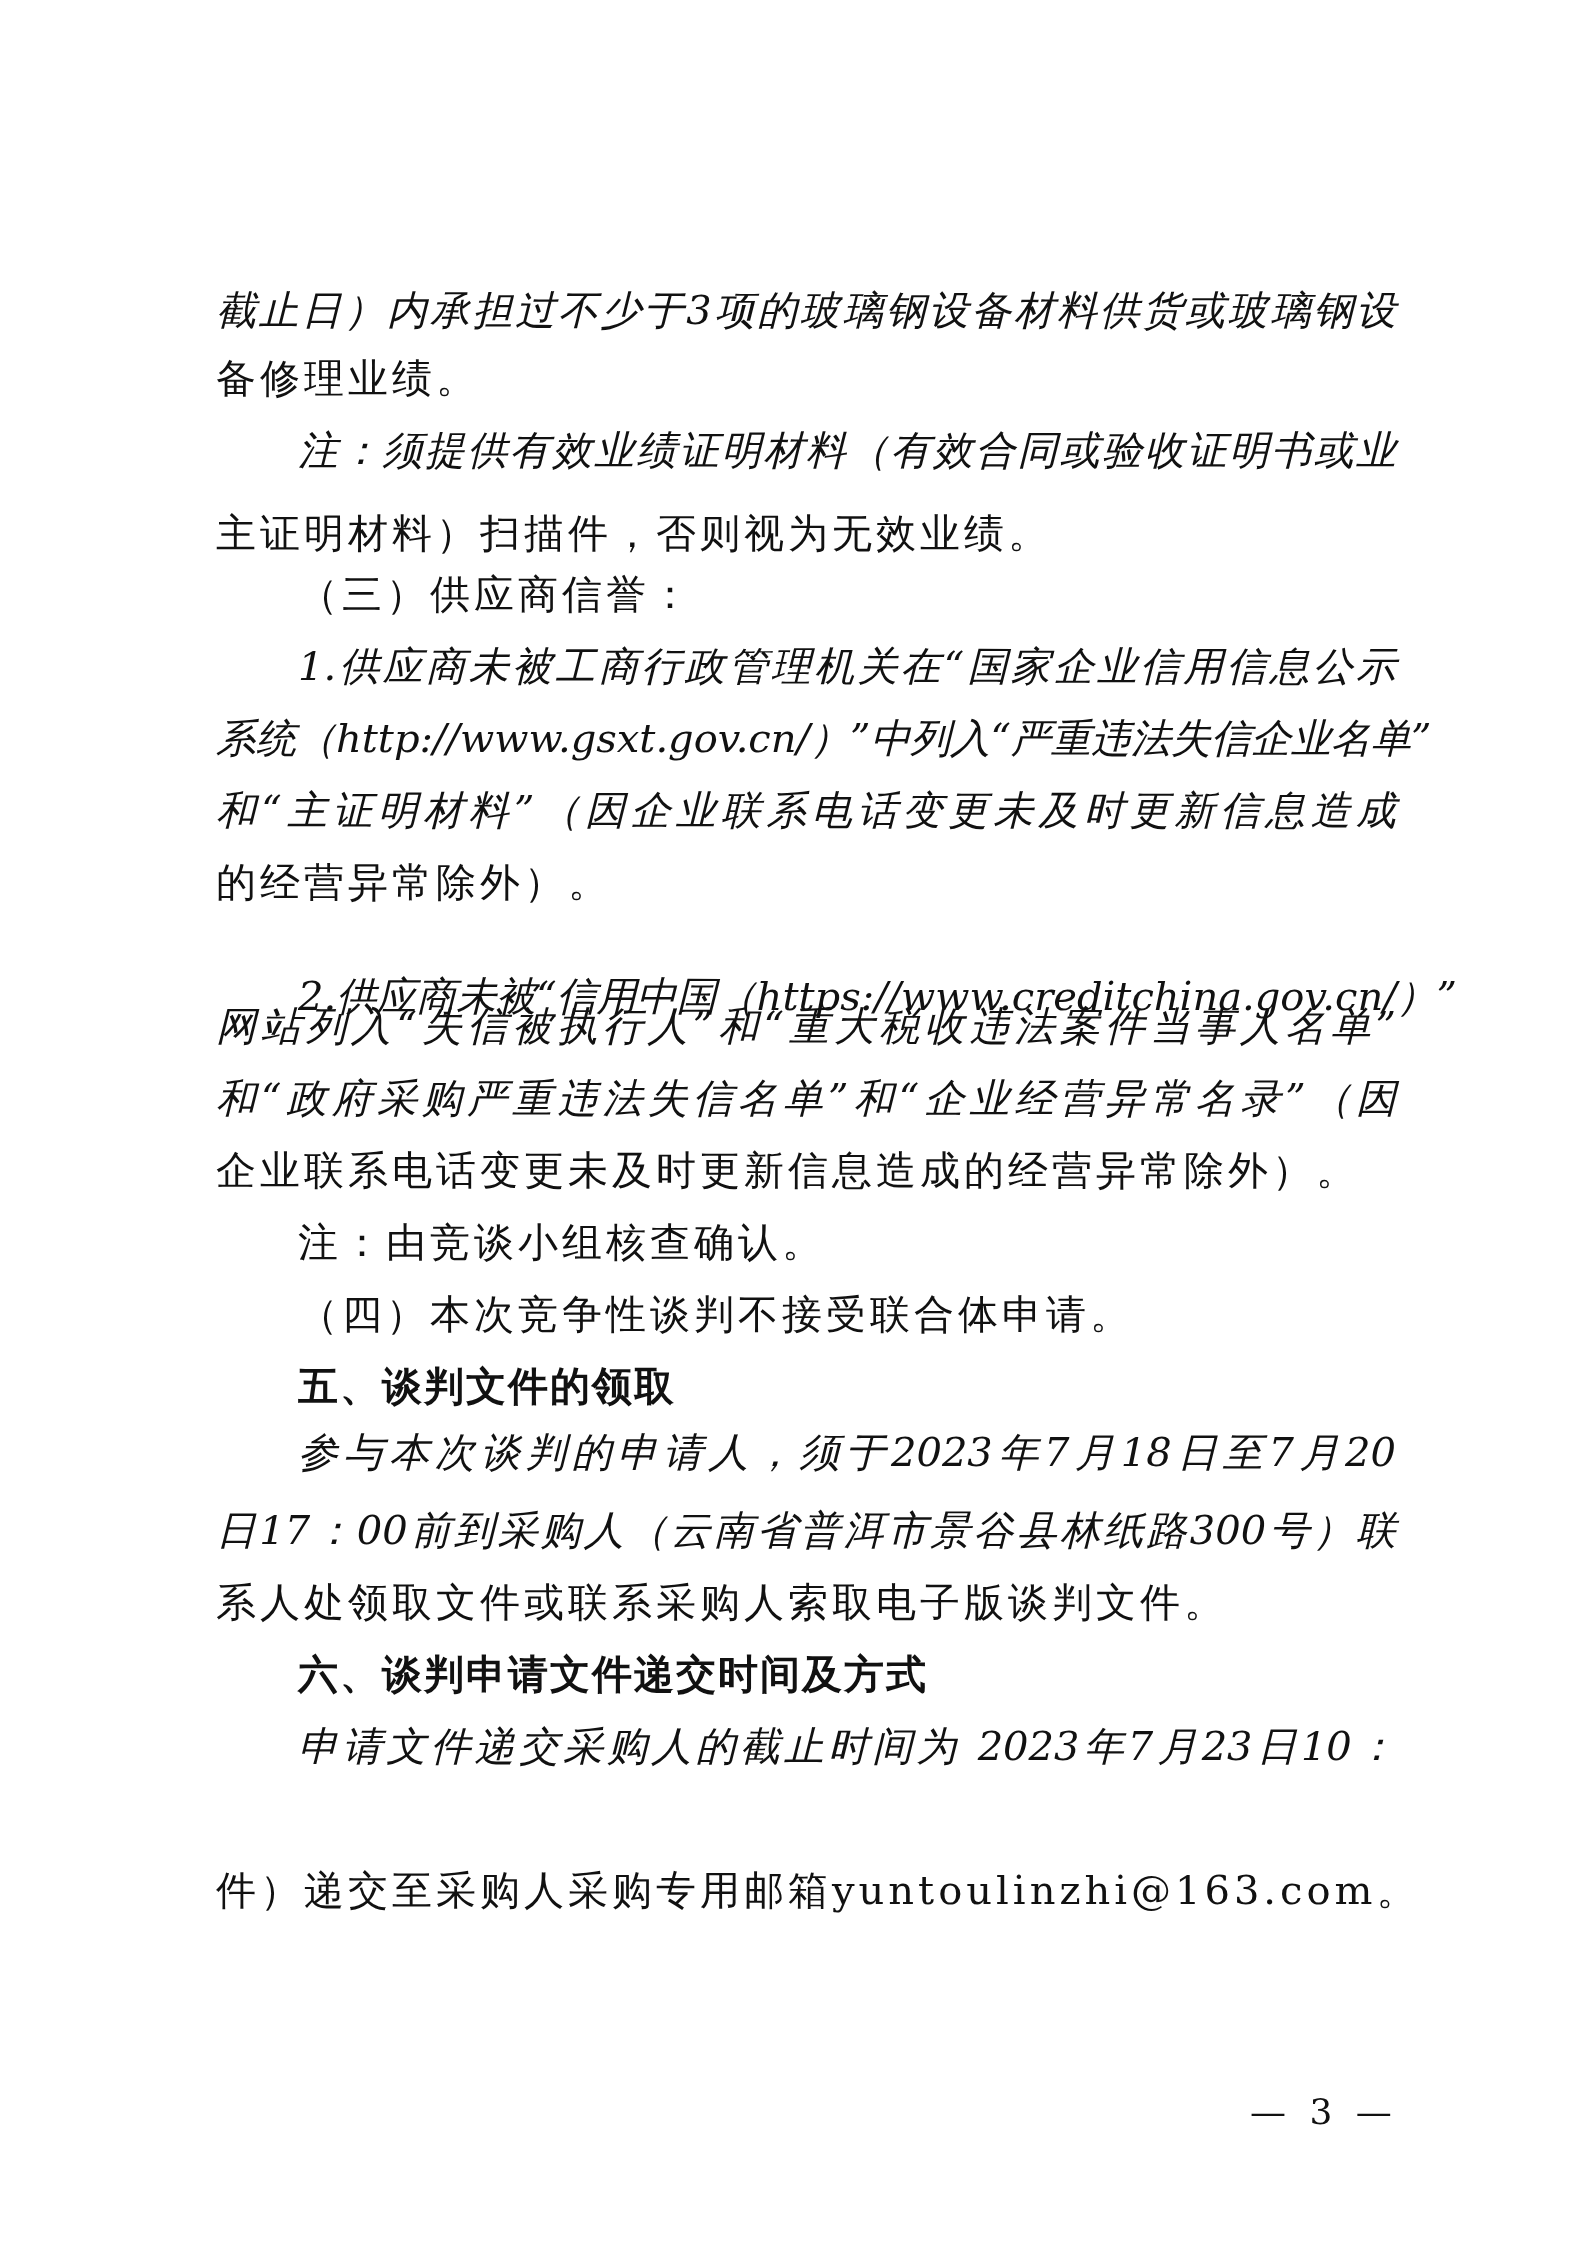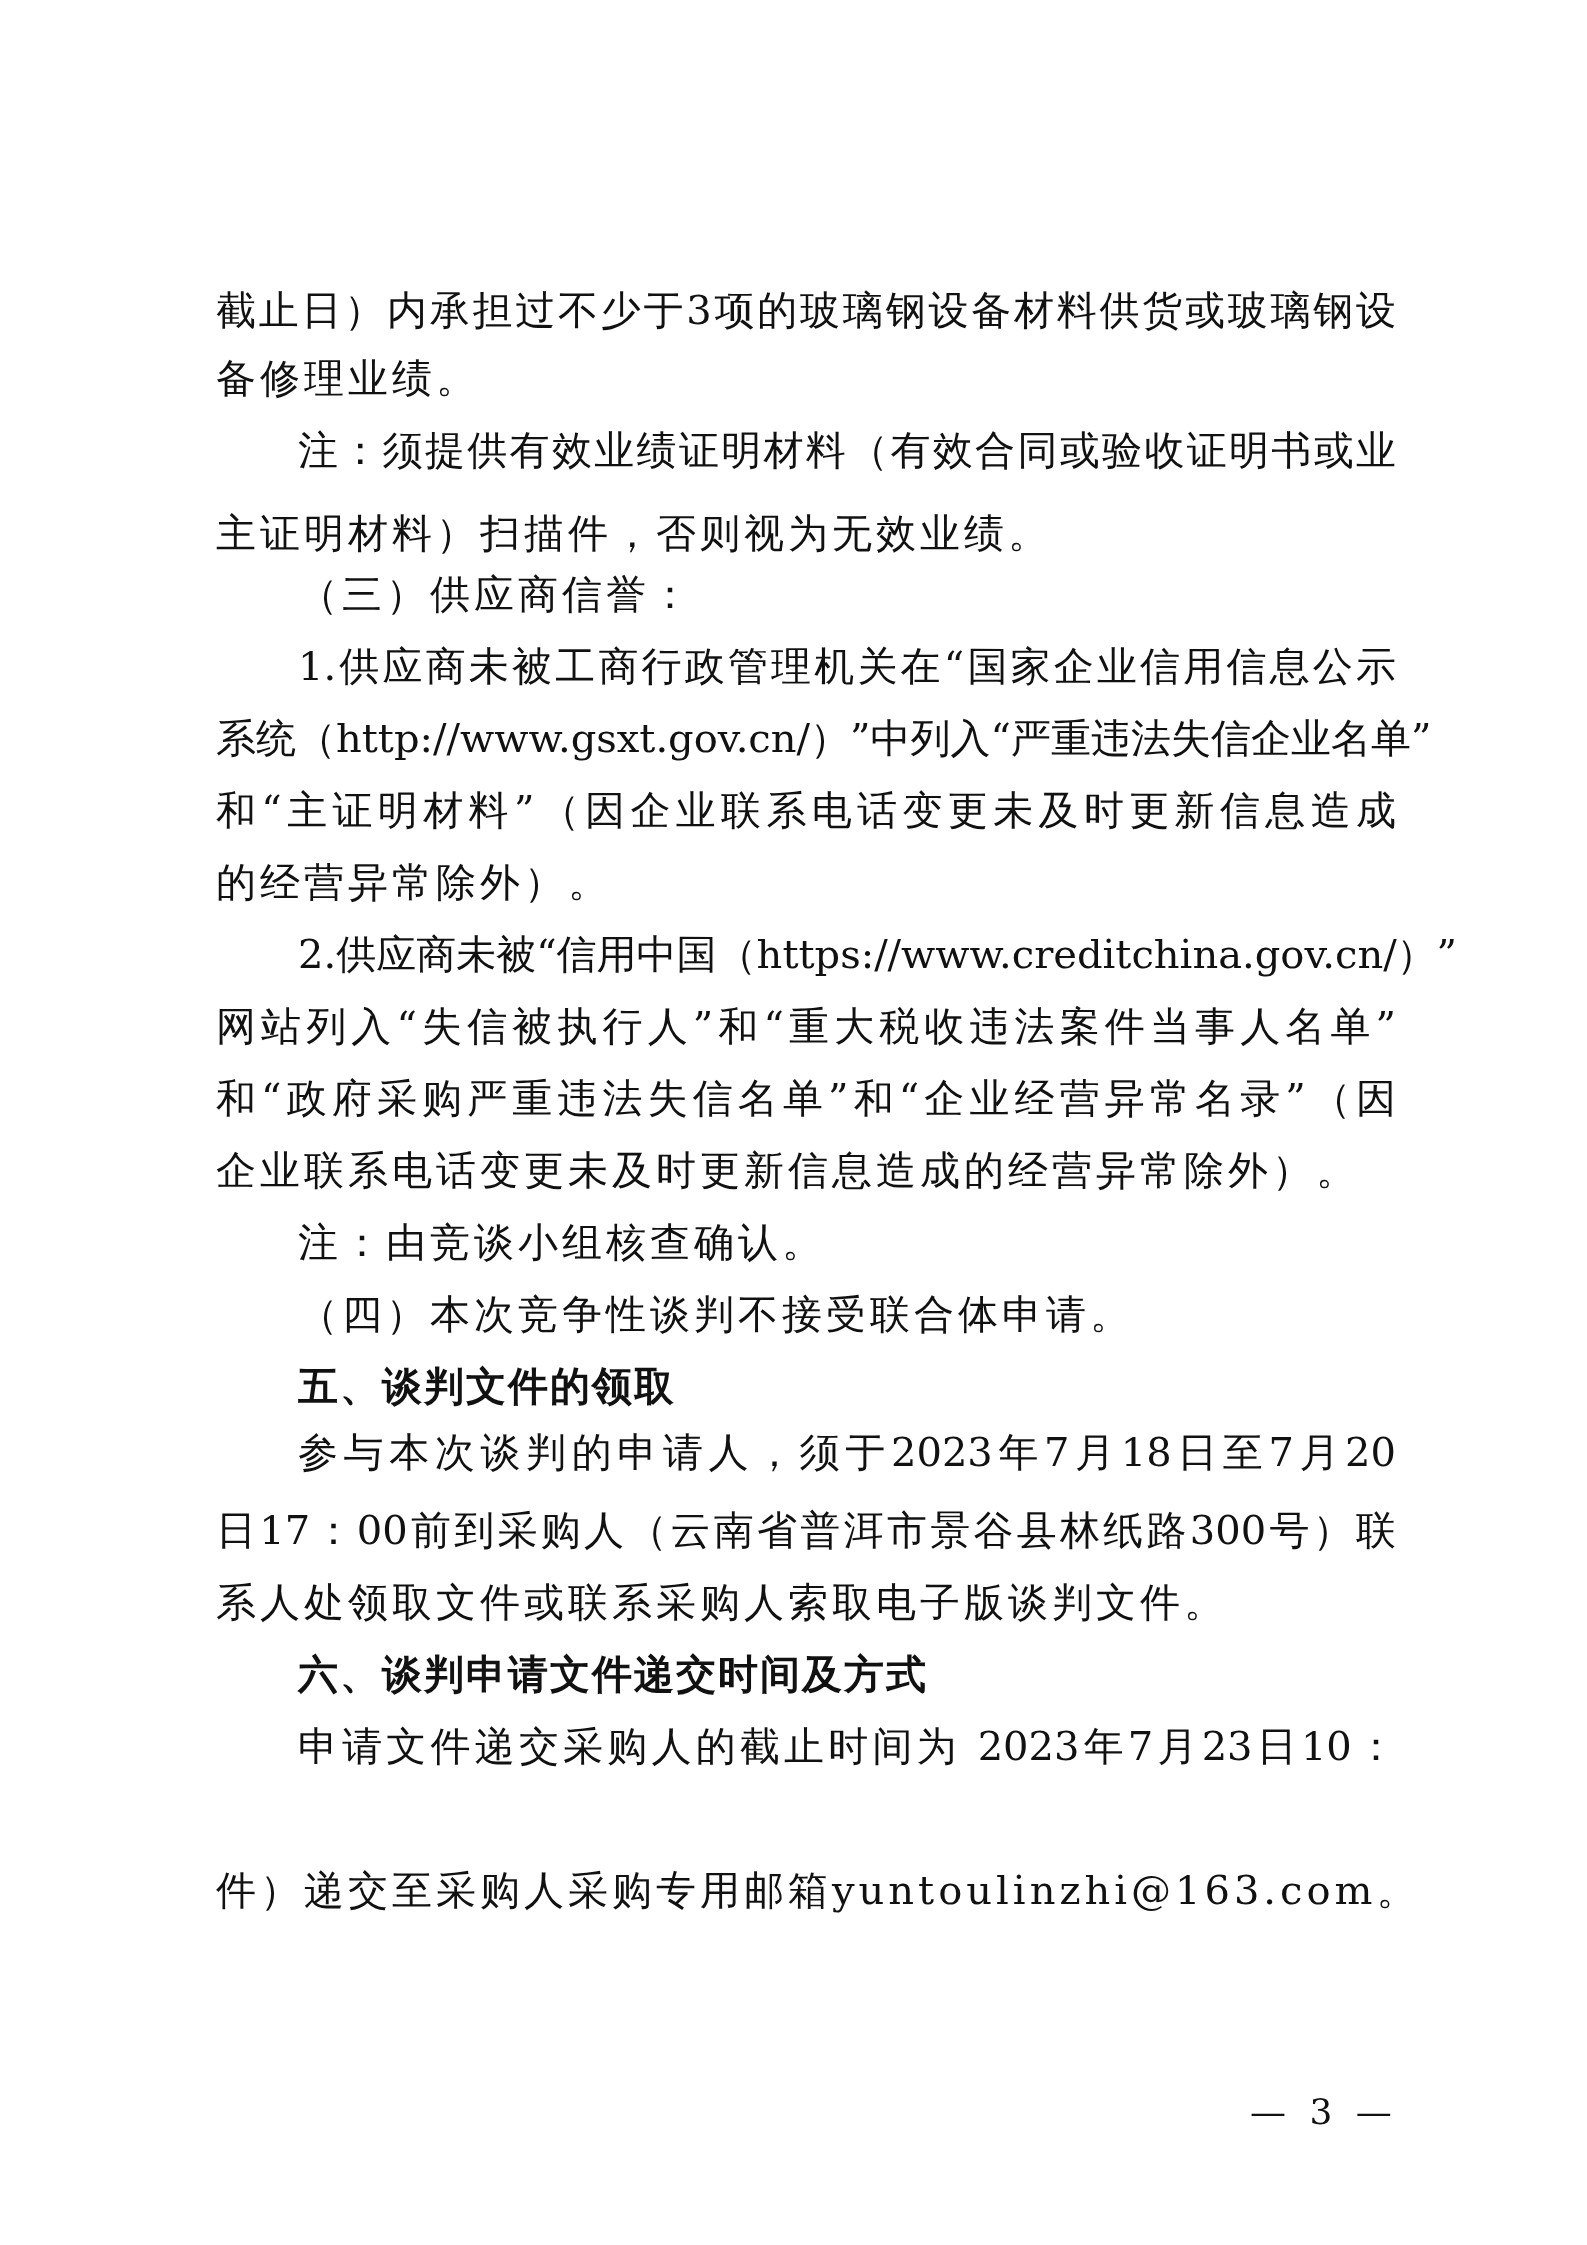--- a/index.html
+++ b/index.html
@@ -28,20 +28,21 @@
       font-size: 40px;
       line-height: 48px;
       height: 48px;
       white-space: nowrap;
       letter-spacing: 4px;
     }
     .line.justify {
       text-align: justify;
       text-align-last: justify;
       letter-spacing: 0;
+      font-style: italic;
     }
     .line.indent { left: 298px; width: 1098px; }
     .line.heading {
       font-family: "DejaVu Sans", "Liberation Sans", sans-serif;
       font-weight: bold;
       letter-spacing: 2px;
     }
     .page-number {
       position: absolute;
       left: 1250px;
@@ -58,21 +59,21 @@
 <div class="page">
   <div class="line justify" style="top:286px;">截止日）内承担过不少于3项的玻璃钢设备材料供货或玻璃钢设</div>
   <div class="line" style="top:354px;">备修理业绩。</div>
   <div class="line justify indent" style="top:426px;">注：须提供有效业绩证明材料（有效合同或验收证明书或业</div>
   <div class="line" style="top:498px;margin-top:11px;">主证明材料）扫描件，否则视为无效业绩。</div>
   <div class="line indent" style="top:570px;">（三）供应商信誉：</div>
   <div class="line justify indent" style="top:642px;">1.供应商未被工商行政管理机关在“国家企业信用信息公示</div>
   <div class="line justify" style="top:714px;">系统（http://www.gsxt.gov.cn/）”中列入“严重违法失信企业名单”</div>
   <div class="line justify" style="top:786px;">和“主证明材料”（因企业联系电话变更未及时更新信息造成</div>
   <div class="line" style="top:858px;">的经营异常除外）。</div>
-  <div class="line justify indent" style="top:930px;">2.供应商未被“信用中国（https://www.creditchina.gov.cn/）”</div>
+  <div class="line justify indent" style="top:972px;">2.供应商未被“信用中国（https://www.creditchina.gov.cn/）”</div>
   <div class="line justify" style="top:1002px;">网站列入“失信被执行人”和“重大税收违法案件当事人名单”</div>
   <div class="line justify" style="top:1074px;">和“政府采购严重违法失信名单”和“企业经营异常名录”（因</div>
   <div class="line" style="top:1146px;">企业联系电话变更未及时更新信息造成的经营异常除外）。</div>
   <div class="line indent" style="top:1218px;">注：由竞谈小组核查确认。</div>
   <div class="line indent" style="top:1290px;">（四）本次竞争性谈判不接受联合体申请。</div>
   <div class="line indent heading" style="top:1362px;">五、谈判文件的领取</div>
   <div class="line justify indent" style="top:1428px;">参与本次谈判的申请人，须于2023年7月18日至7月20</div>
   <div class="line justify" style="top:1506px;">日17：00前到采购人（云南省普洱市景谷县林纸路300号）联</div>
   <div class="line" style="top:1578px;">系人处领取文件或联系采购人索取电子版谈判文件。</div>
   <div class="line indent heading" style="top:1650px;">六、谈判申请文件递交时间及方式</div>

